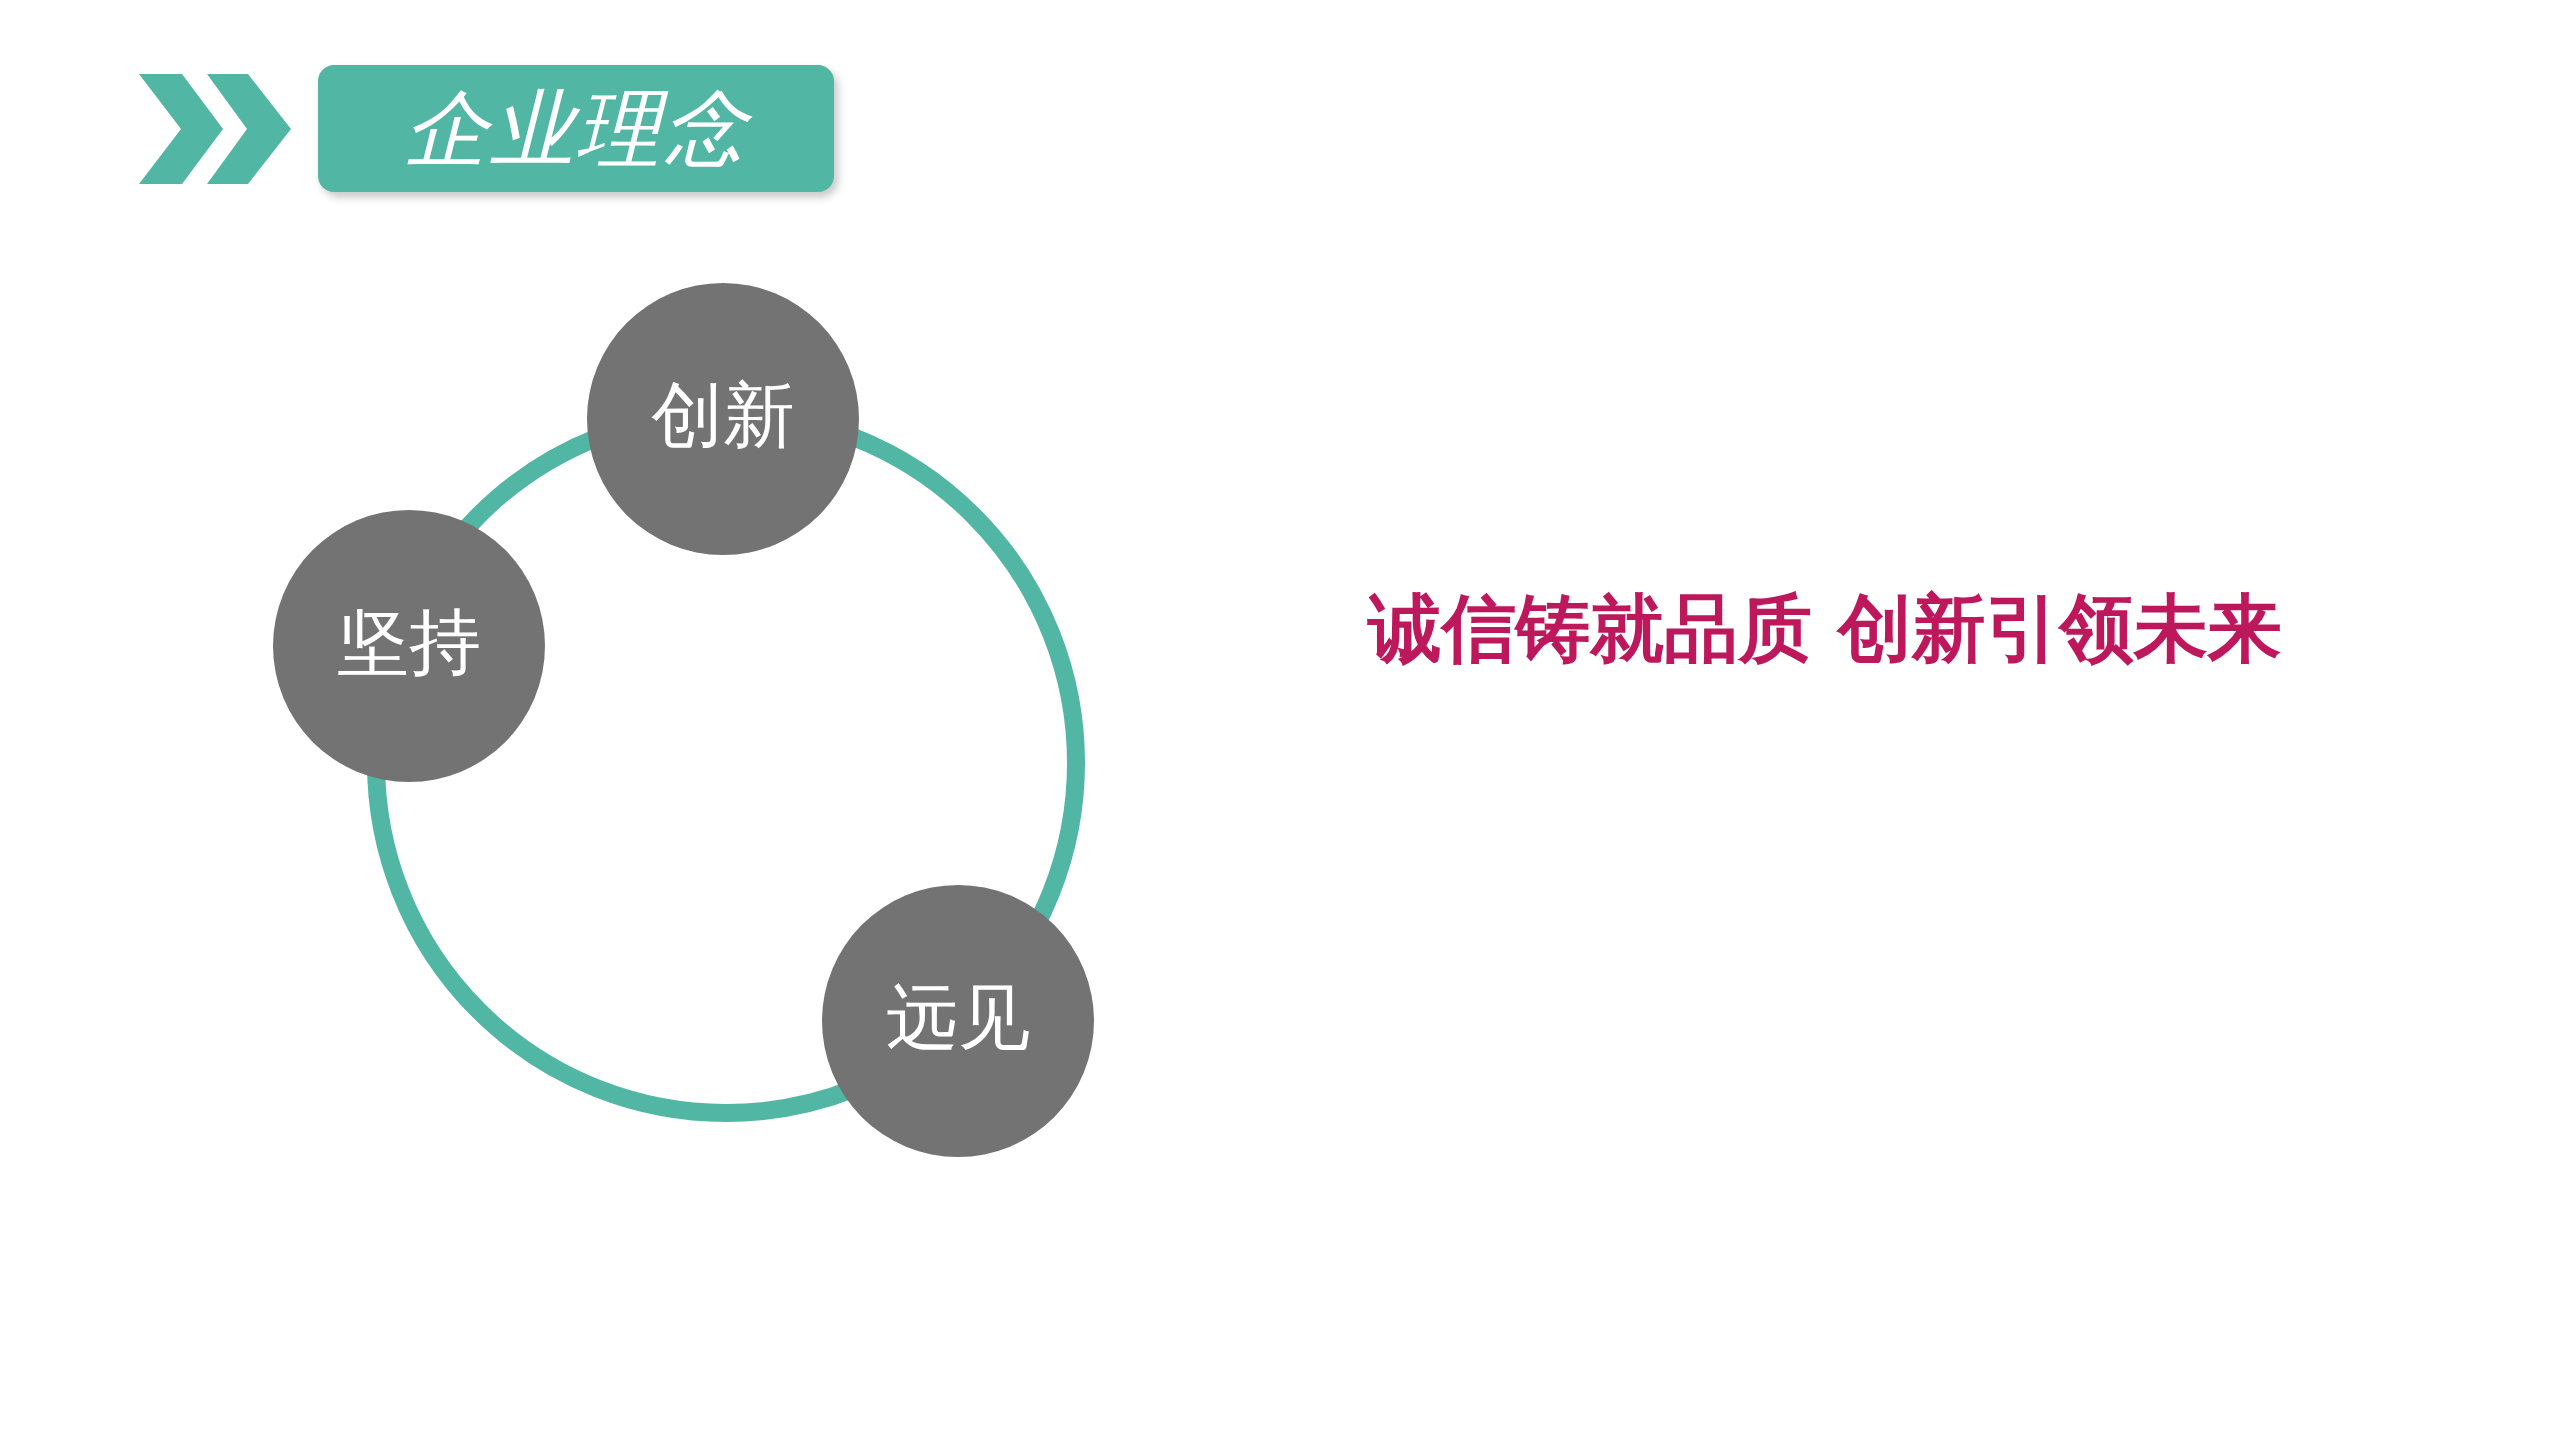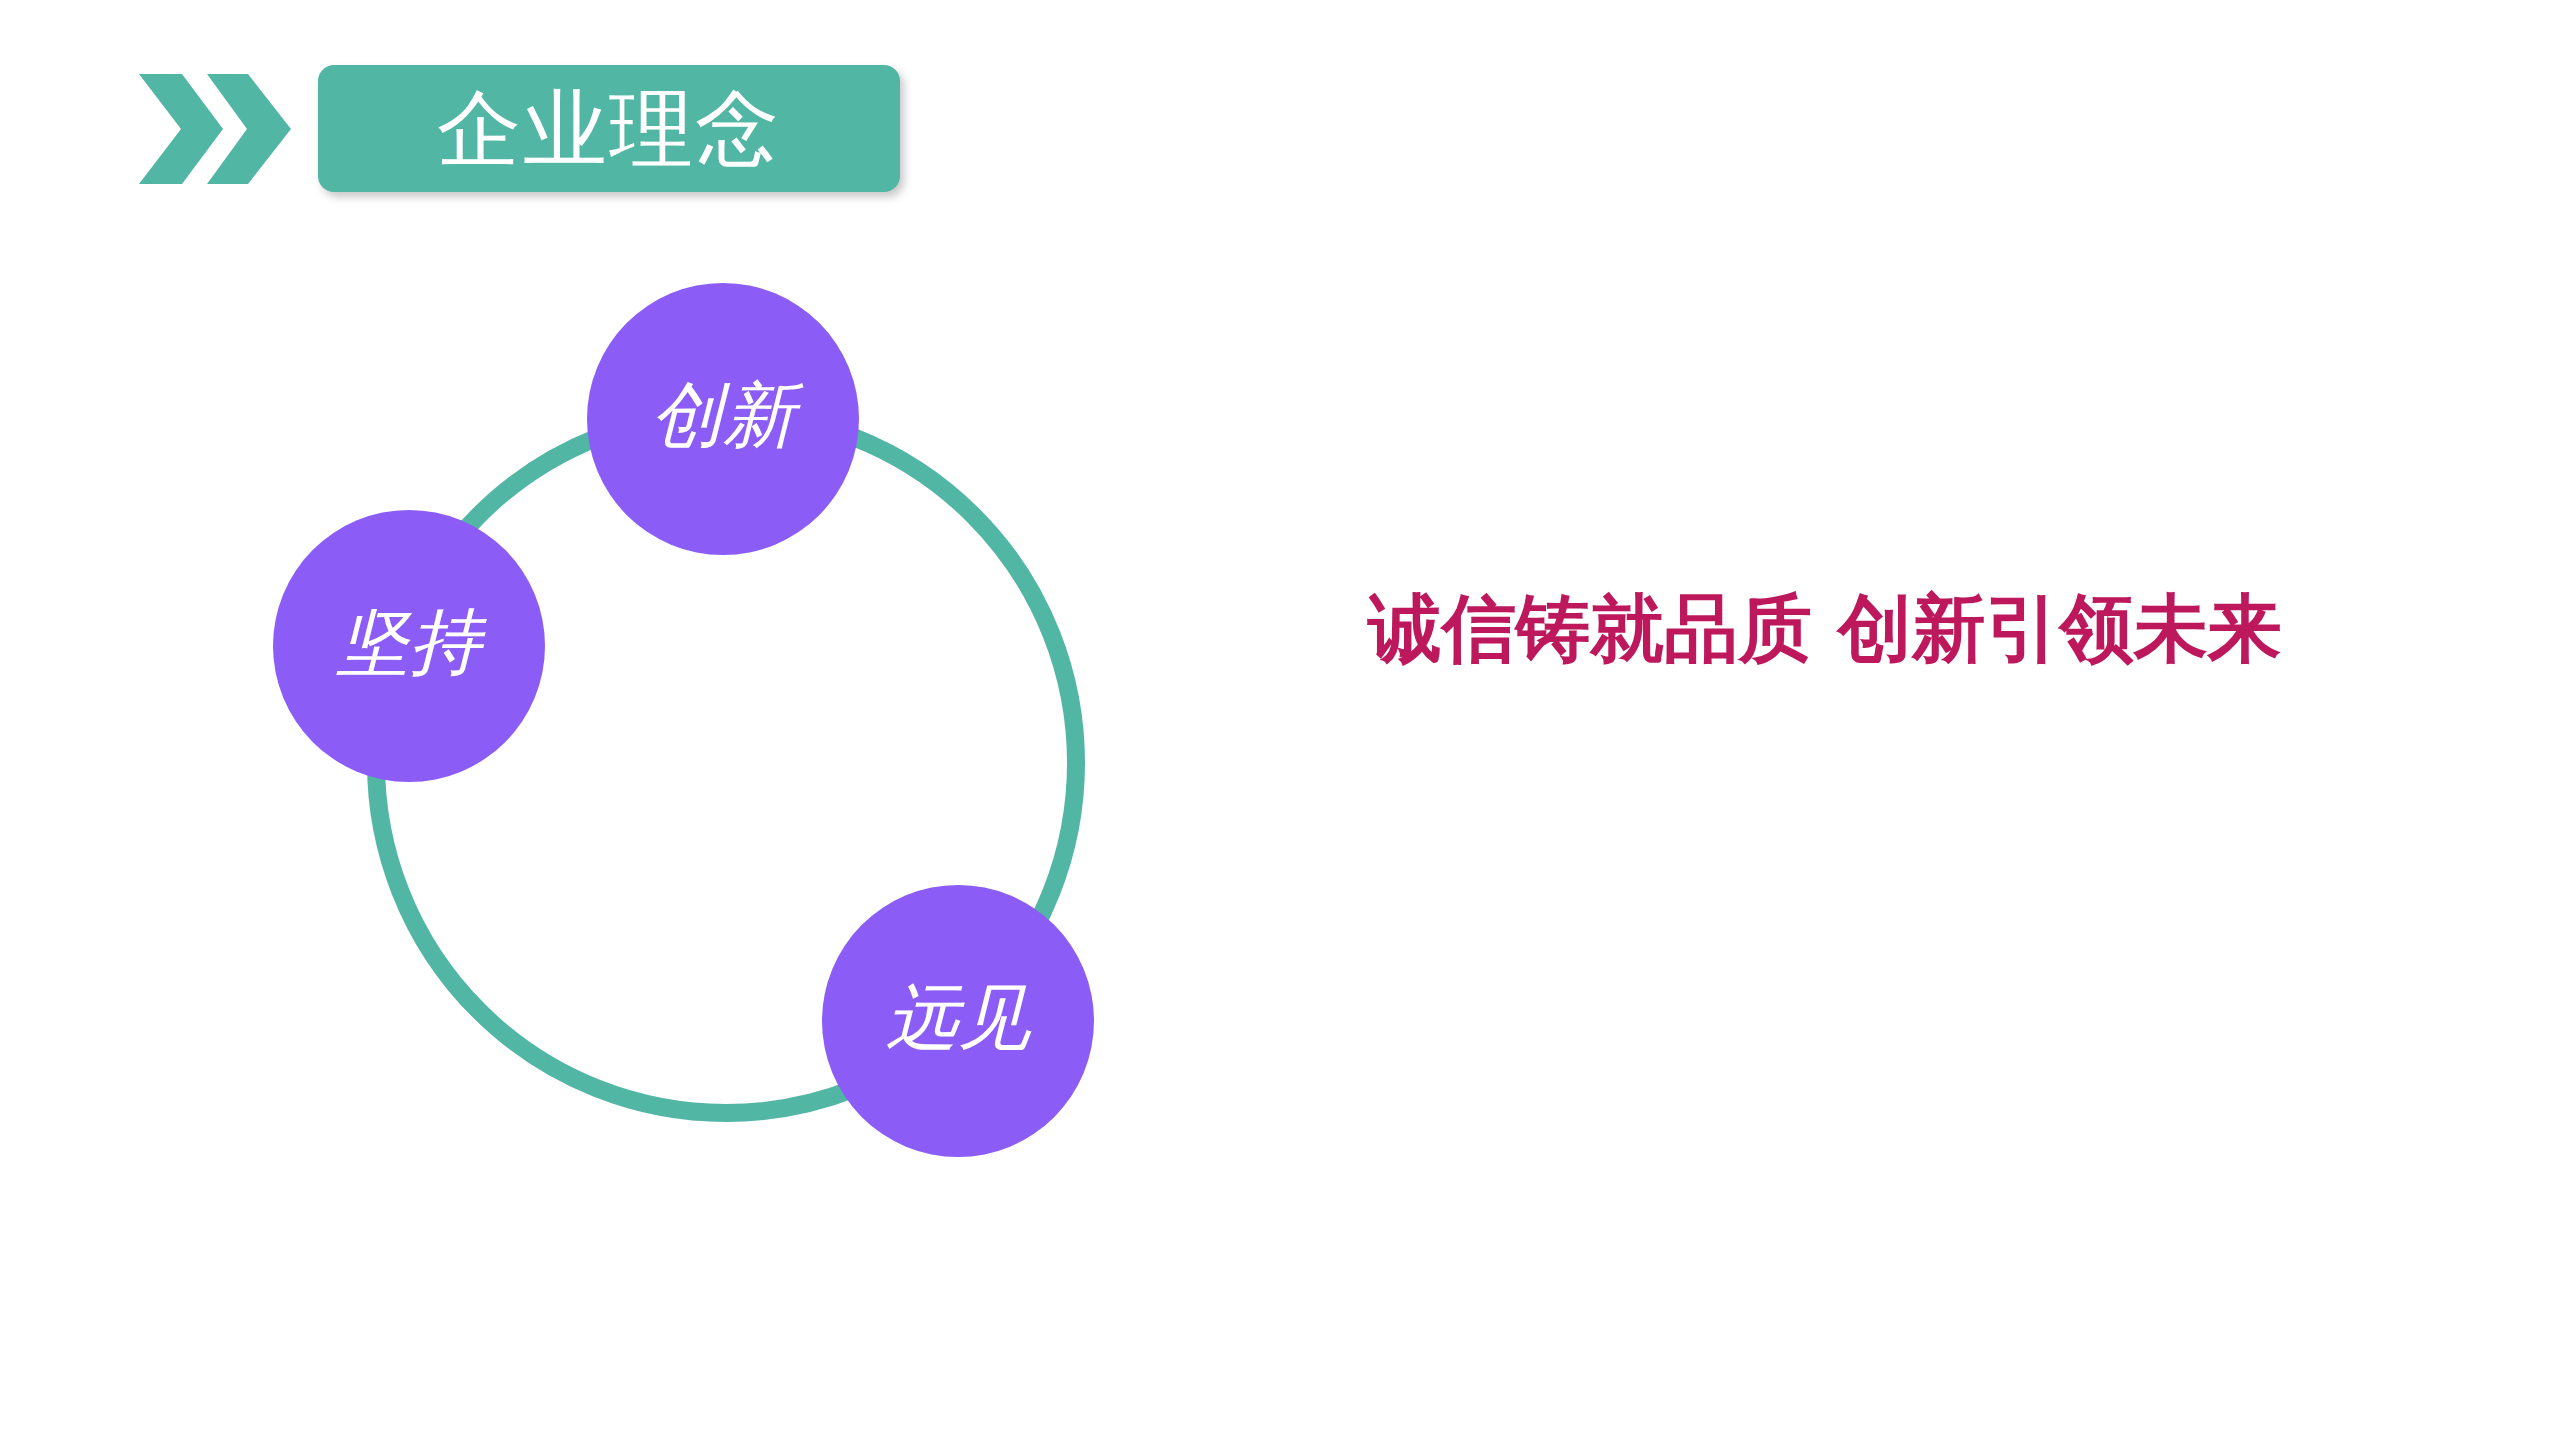--- a/index.html
+++ b/index.html
@@ -18,28 +18,29 @@
       position: absolute;
       left: 139px;
       top: 74px;
       width: 155px;
       height: 110px;
     }
     .title-box {
       position: absolute;
       left: 318px;
       top: 65px;
-      width: 582px;
+      width: 516px;
       height: 127px;
       background: #52b6a4;
       border-radius: 16px;
       box-shadow: 4px 5px 8px rgba(0,0,0,0.22);
       display: flex;
       align-items: center;
       justify-content: center;
+      font-style: italic;
     }
     .title-text {
       color: #ffffff;
       font-size: 84px;
       line-height: 1;
       letter-spacing: 2px;
       white-space: nowrap;
     }
     .diagram {
       position: absolute;
@@ -56,25 +57,24 @@
       height: 718px;
       box-sizing: border-box;
       border: 18px solid #52b6a4;
       border-radius: 50%;
     }
     .node {
       position: absolute;
       width: 272px;
       height: 272px;
       border-radius: 50%;
-      background: #8b5cf6;
+      background: #737373;
       display: flex;
       align-items: center;
       justify-content: center;
-      font-style: italic;
     }
     .node-label {
       color: #ffffff;
       font-size: 72px;
       line-height: 1;
       white-space: nowrap;
       margin-top: -8px;
     }
     .slogan {
       position: absolute;

